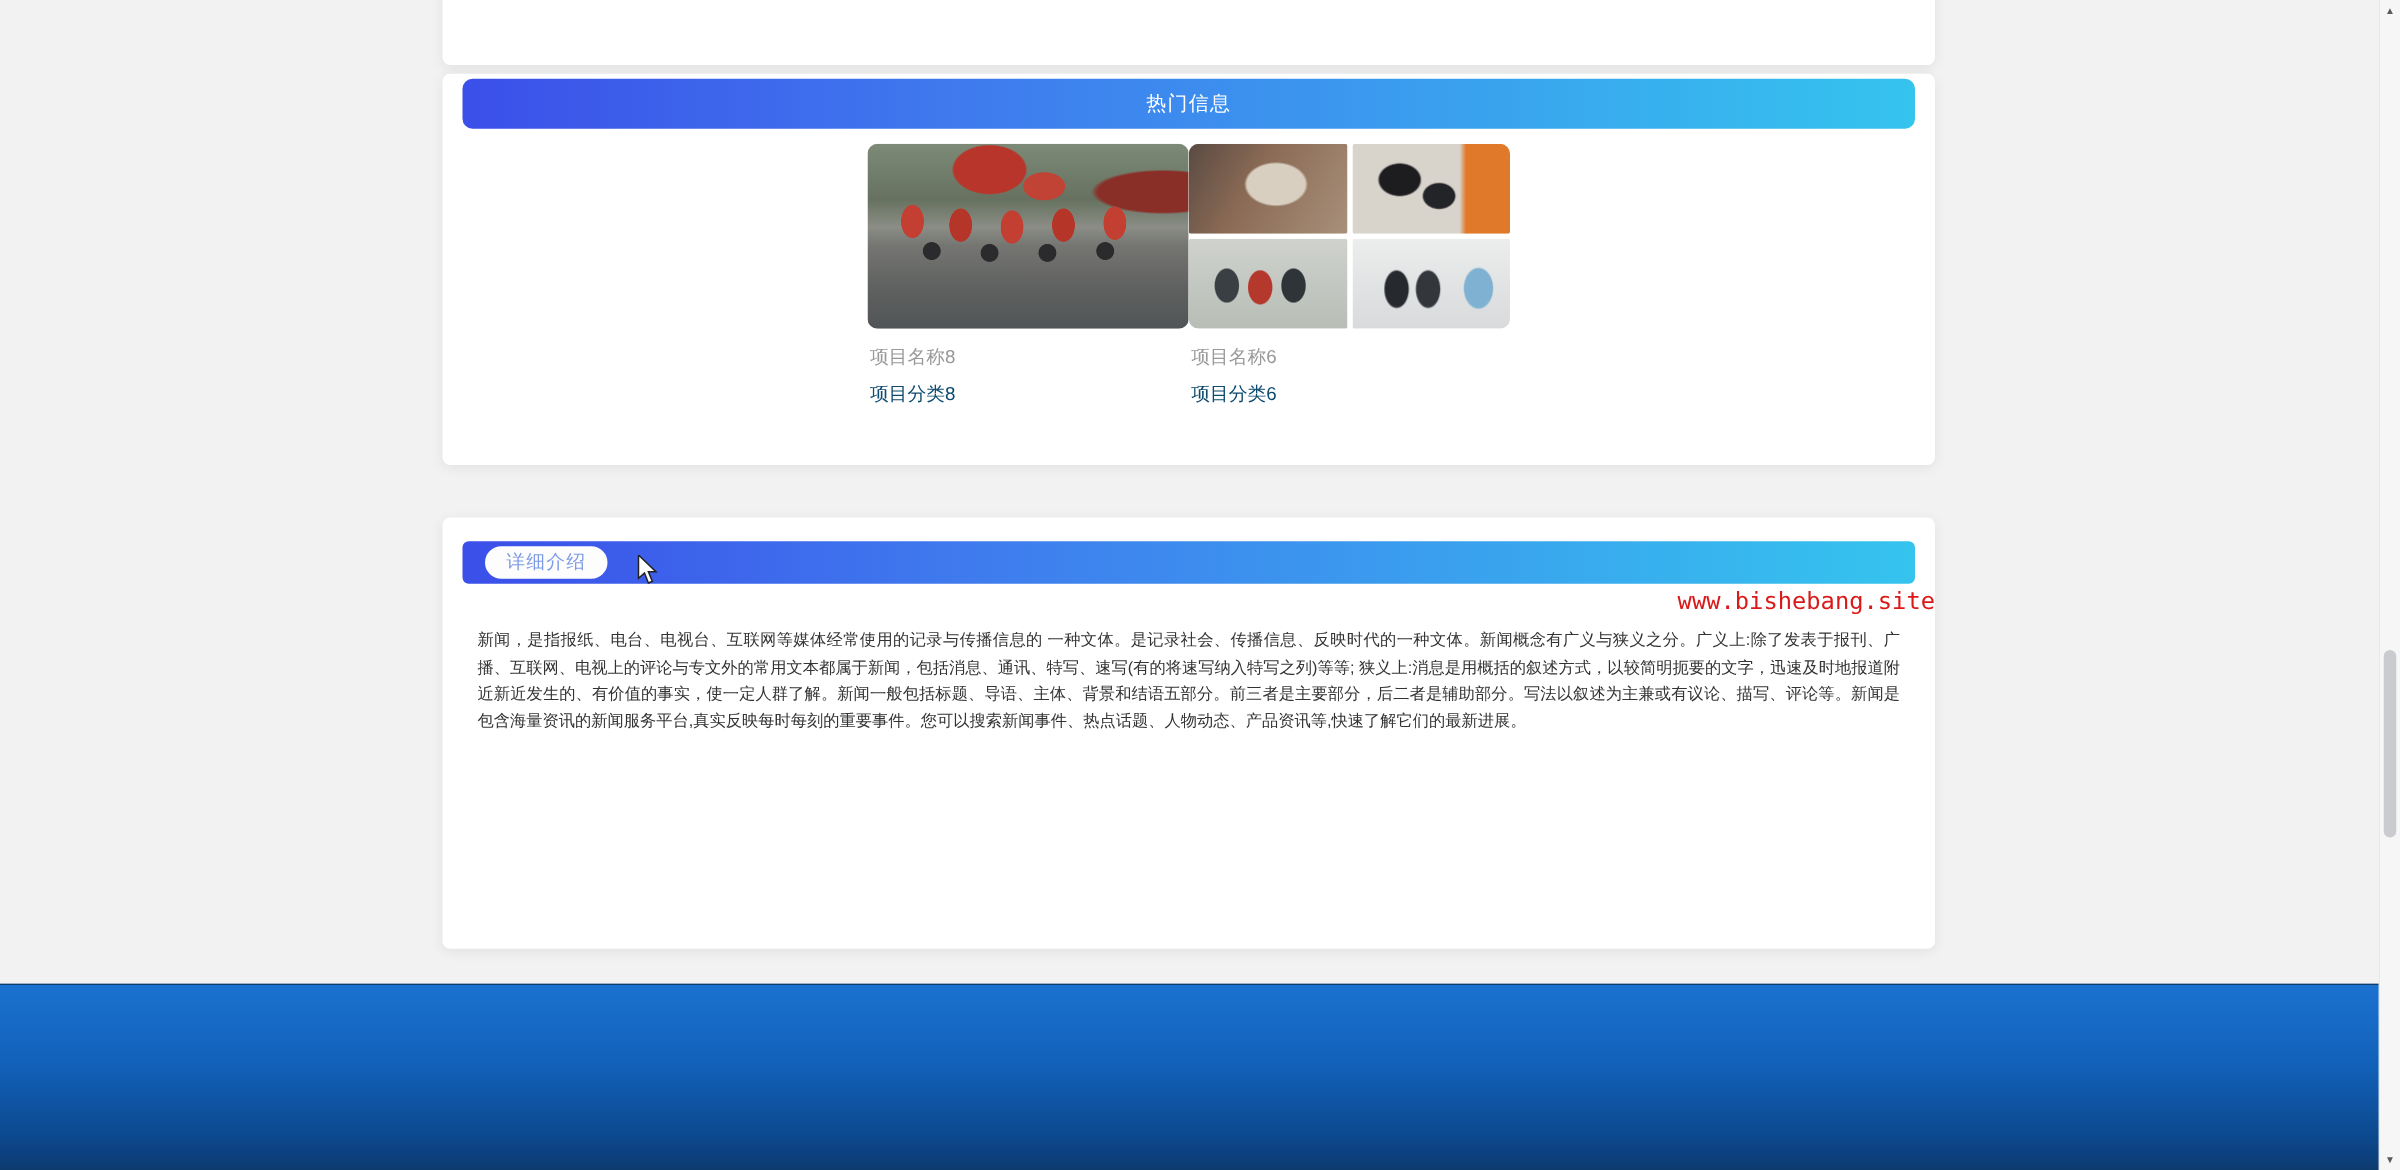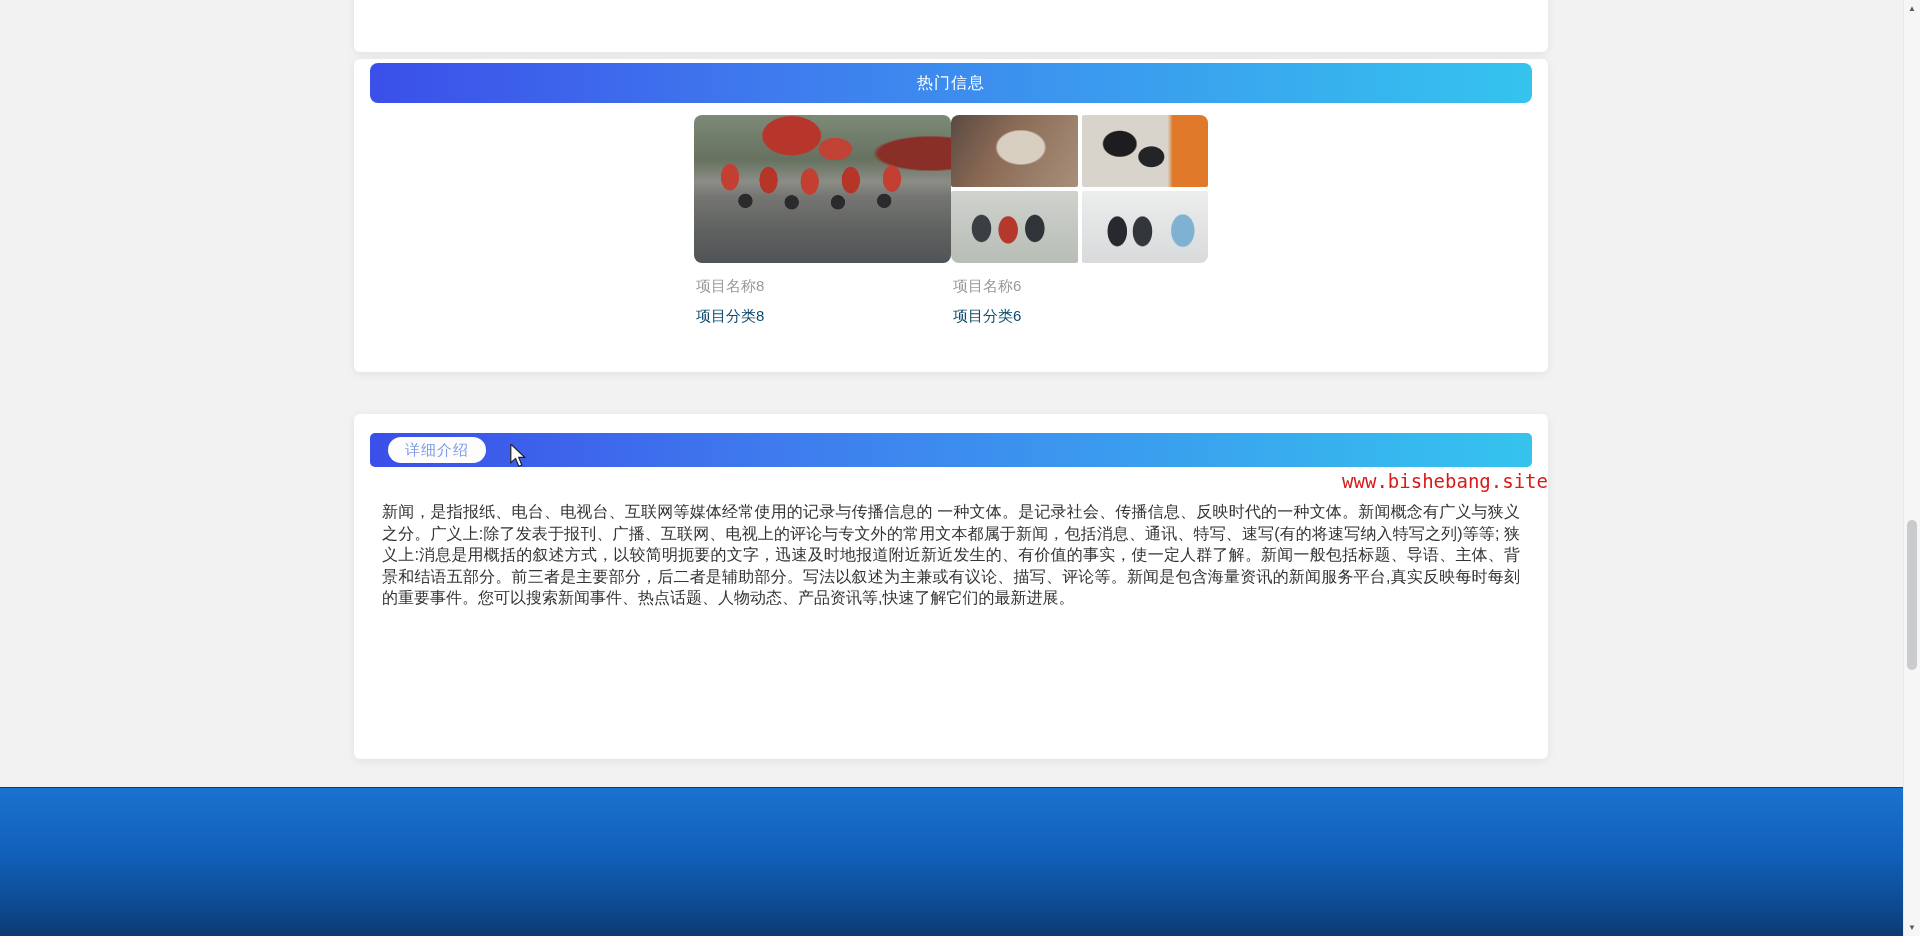--- a/index.html
+++ b/index.html
@@ -94,21 +94,21 @@
        radial-gradient(7px 7px at 46% 57%, #c03a2e 0 58%, rgba(0,0,0,0) 66%),
        radial-gradient(7px 7px at 57% 62%, #b23026 0 58%, rgba(0,0,0,0) 66%),
        radial-gradient(34px 44px at 90% 42%, #3f4a3c 0 58%, rgba(0,0,0,0) 66%),
        linear-gradient(180deg,#c5cbd1 0 32%, #e6e7e8 32% 58%, #6a6f66 58% 100%);}
 
   .site-url{
     text-align:right;margin-top:3px;color:#da1a1a;
     font-family:"DejaVu Sans Mono","Liberation Mono",monospace;font-size:19px;
   }
   .intro-text{
-    margin:9px 28px 0;font-size:16px;line-height:21.5px;color:#333;
+    margin:9px 28px 0;font-size:13px;line-height:21.5px;color:#333;
     text-align:justify;
   }
 
   .footer{
     position:absolute;left:0;top:787px;width:1920px;height:149px;
     background:linear-gradient(180deg,#1b72d0 0%,#1160b8 45%,#0d4a90 80%,#0c4181 91%,#0d3b6e 100%);
     border-top:1px solid rgba(20,60,110,.55);box-sizing:border-box;
   }
 
   .scrollbar{

